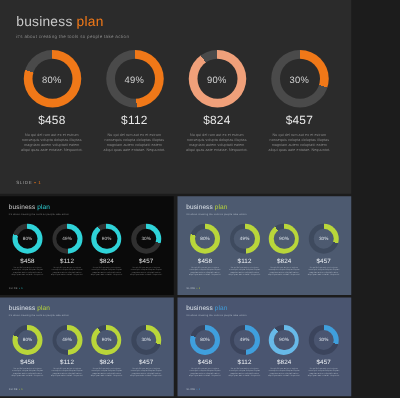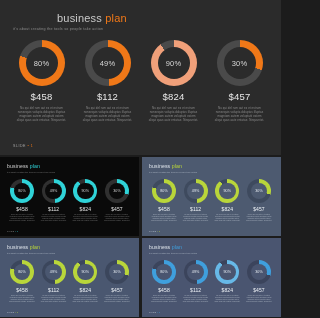--- a/index.html
+++ b/index.html
@@ -11,21 +11,21 @@
   }
   .app{position:relative;width:281px;height:318px;}
 
   
   .main-slide{
     position:absolute;left:0;top:0;width:281px;height:155px;
     background:#2b2b2b;
     overflow:hidden;
   }
   .hdr{position:absolute;left:13px;top:12px;}
-  .hdr .title{font-size:11px;letter-spacing:.2px;line-height:12px;white-space:nowrap;margin-left:44px;}
+  .hdr .title{font-size:11px;letter-spacing:.2px;line-height:12px;white-space:nowrap;}
   .hdr .title .w1{color:#c9c9c9;}
   .hdr .title .w2{color:#f07818;}
   .hdr .sub{
     font-size:3.6px;color:#8d8d8d;letter-spacing:.25px;
     margin-top:3px;white-space:nowrap;
   }
 
   .rings{
     position:absolute;left:0;top:40px;width:281px;
     display:flex;justify-content:space-between;

